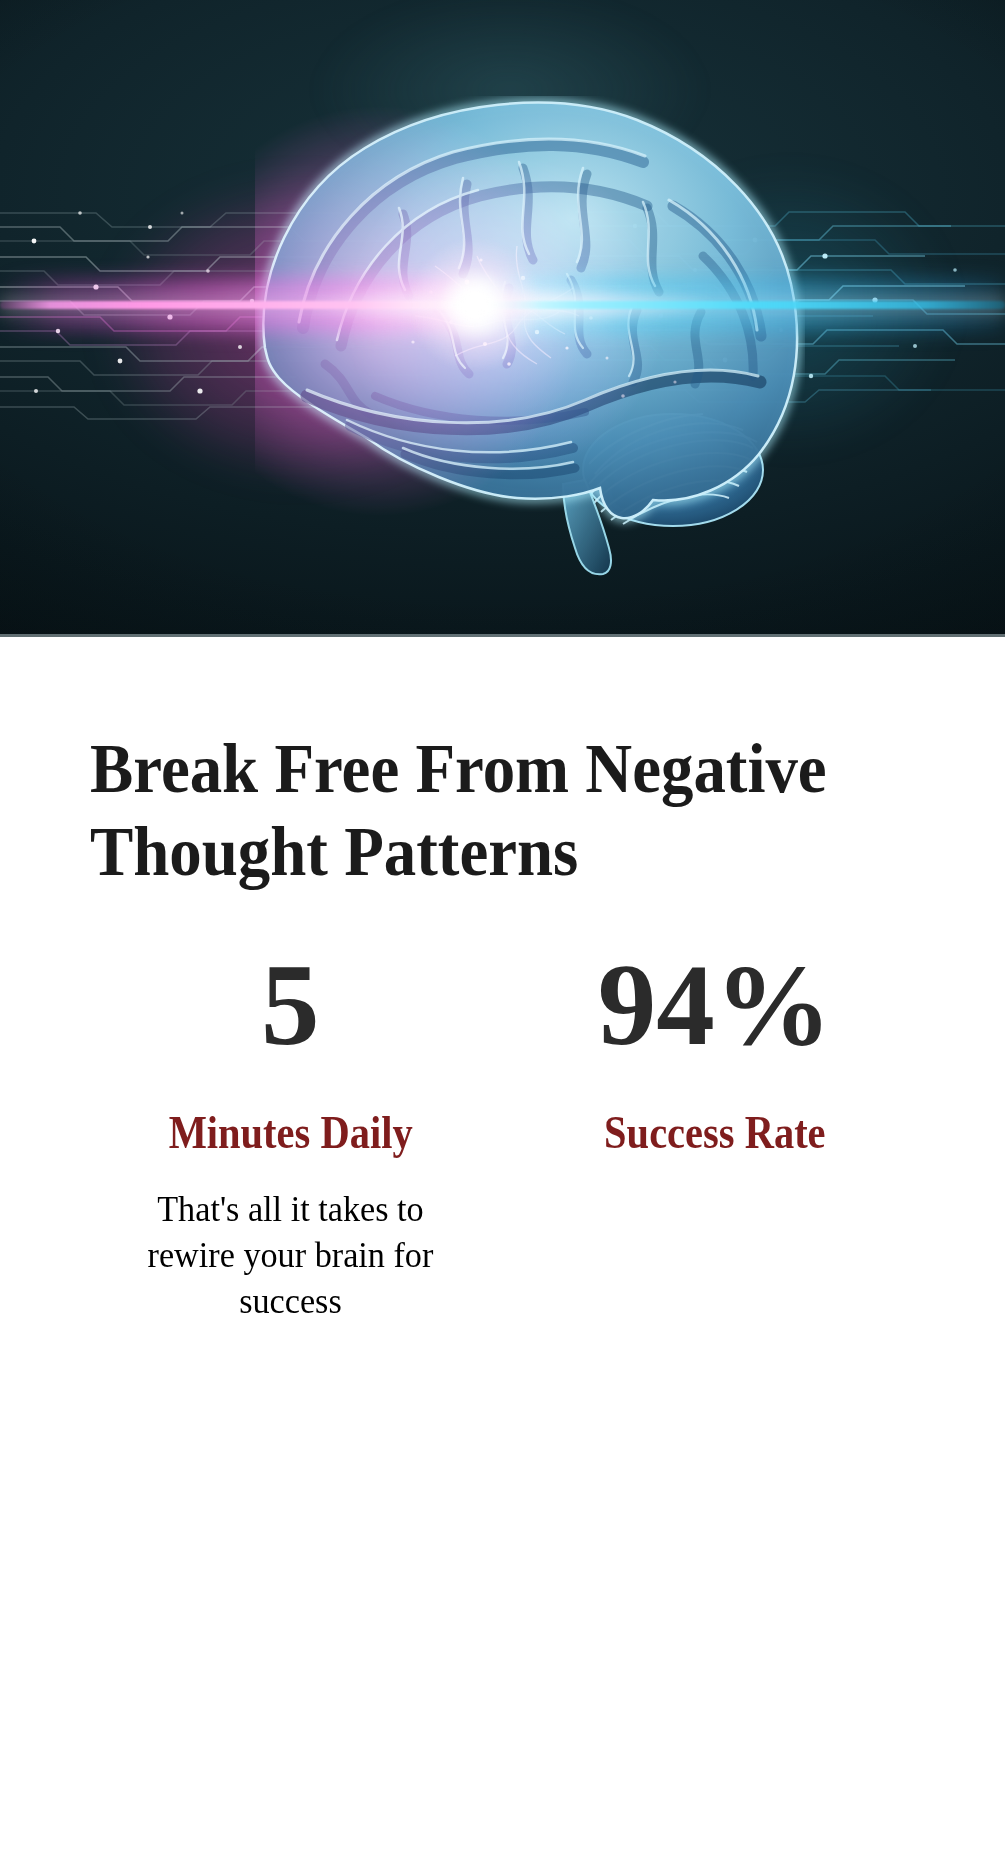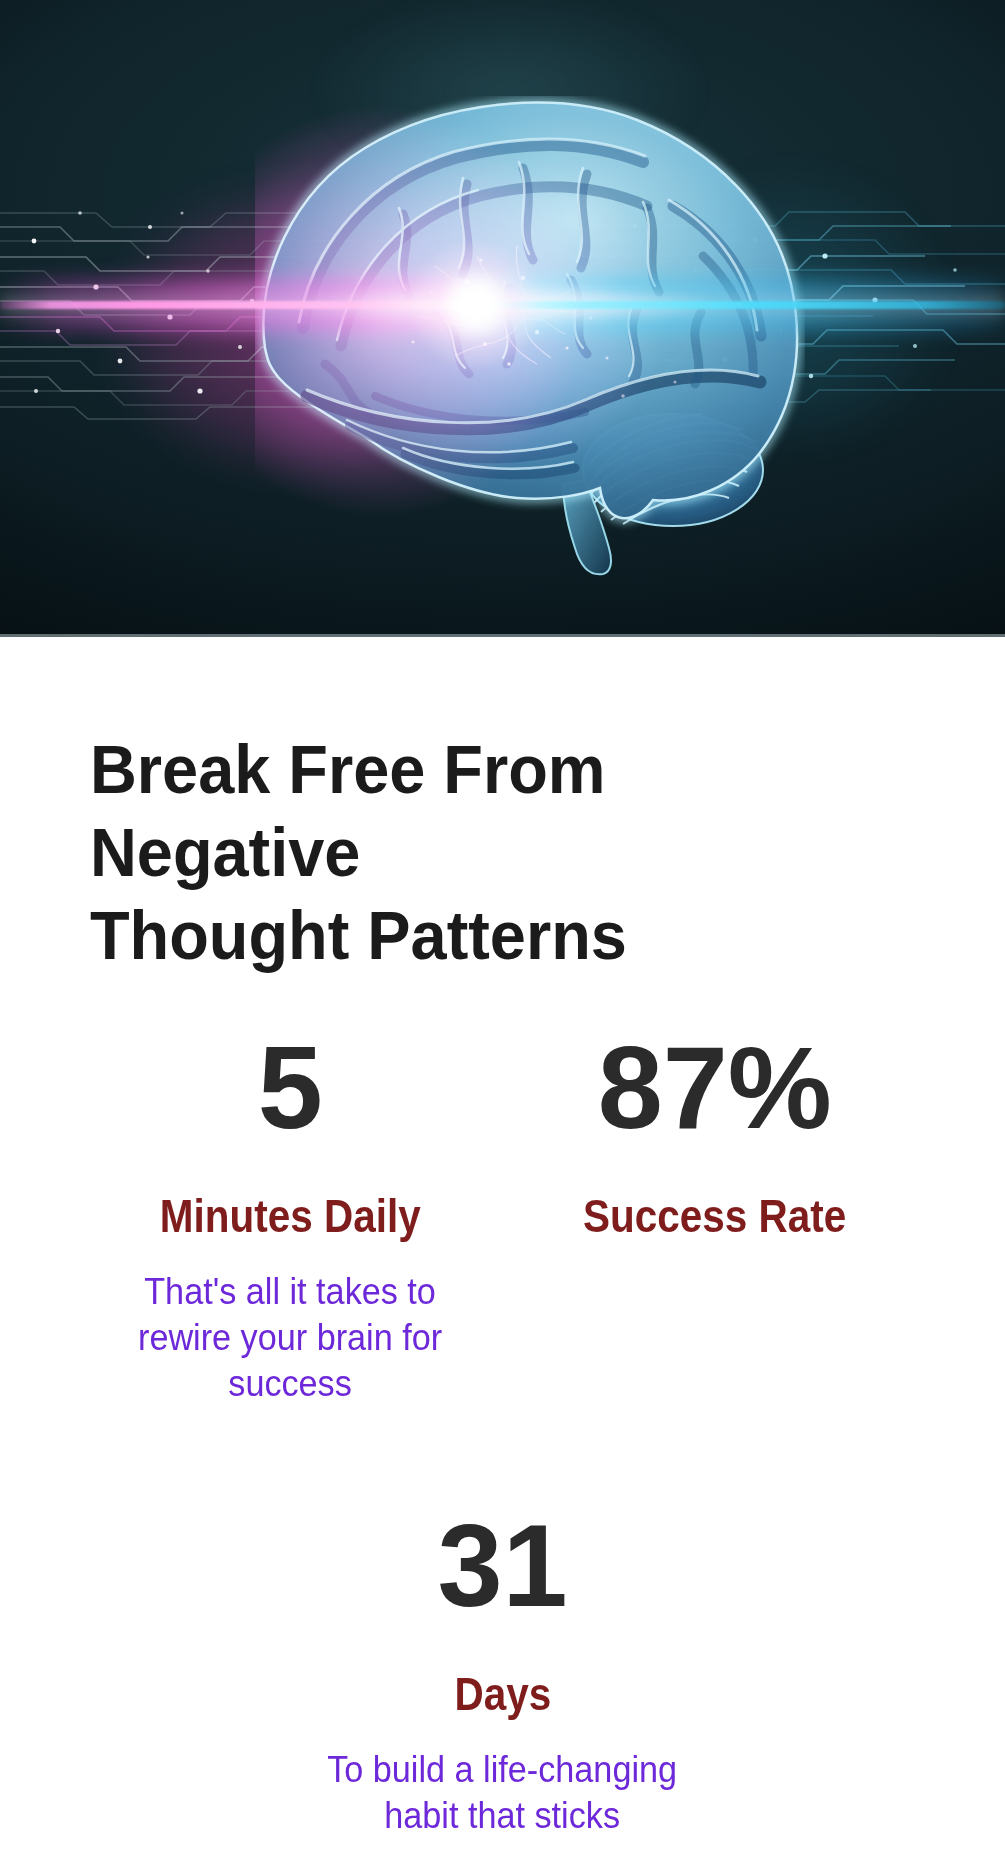--- a/index.html
+++ b/index.html
@@ -1,17 +1,17 @@
 <!DOCTYPE html>
 <html><head>
 <meta charset="utf-8">
 <style>
   html,body{margin:0;padding:0;background:#ffffff;}
   .page{position:relative;width:1005px;height:1861px;margin:0 auto;background:#ffffff;overflow:hidden;
-        font-family:Liberation Sans, sans-serif;}
+        font-family:Liberation Serif, serif;}
 
   
   .hero{position:relative;width:1005px;height:637px;overflow:hidden;
         background:radial-gradient(120% 95% at 50% 30%, #17323a 0%, #10242b 42%, #0a181d 72%, #060f12 100%);}
   .hero *{pointer-events:none;}
   .glow{position:absolute;border-radius:50%;}
   .glow-pink{left:40px;top:130px;width:520px;height:400px;
     background:radial-gradient(closest-side, rgba(222,62,172,0.45), rgba(222,62,172,0.18) 55%, rgba(222,62,172,0) 75%);
     filter:blur(18px);}
   .glow-teal{left:560px;top:110px;width:460px;height:400px;
@@ -45,21 +45,21 @@
   .content{padding:0 78px 108px 78px;color:#1b1b1b;}
   .headline{margin:91px 0 0 12px;font-size:69px;line-height:83px;font-weight:700;color:#1b1b1b;
     white-space:pre-line;letter-spacing:0;}
   .sqz{display:inline-block;transform:scaleX(0.94);transform-origin:left top;}
   .stats{display:grid;grid-template-columns:1fr 1fr;row-gap:100px;margin-top:52px;}
   .stat{text-align:center;}
   .stat-full{grid-column:1 / -1;}
   .stat-value{font-size:117px;line-height:117px;font-weight:700;color:#2b2b2b;margin:0 0 42px 0;}
   .stat-label{font-size:46px;line-height:56px;font-weight:700;color:#7f1d1d;margin:0 0 25px 0;}
   .stat-label .ctr{display:inline-block;transform:scaleX(0.88);transform-origin:center top;}
-  .stat-desc{font-size:36px;line-height:46px;font-weight:400;color:#6d28d9;white-space:pre-line;}
+  .stat-desc{font-size:36px;line-height:46px;font-weight:400;color:#000000;white-space:pre-line;}
   .stat-desc .ctr{display:inline-block;transform:scaleX(0.95);transform-origin:center top;}
 </style>
 </head>
 <body>
 
 <div class="page">
 
   <section class="hero">
     <div class="glow glow-top"></div>
     <div class="glow glow-pink"></div>
@@ -277,26 +277,20 @@
 
       <div class="stat">
         <div class="stat-value">5</div>
         <div class="stat-label"><span class="ctr">Minutes Daily</span></div>
         <div class="stat-desc"><span class="ctr">That's all it takes to
 rewire your brain for
 success</span></div>
       </div>
 
       <div class="stat">
-        <div class="stat-value">87%</div>
+        <div class="stat-value">94%</div>
         <div class="stat-label"><span class="ctr">Success Rate</span></div>
       </div>
 
-      <div class="stat stat-full">
-        <div class="stat-value">31</div>
-        <div class="stat-label"><span class="ctr">Days</span></div>
-        <div class="stat-desc"><span class="ctr">To build a life-changing
-habit that sticks</span></div>
-      </div>
 
     </div>
   </main>
 </div>
 
 </body></html>

